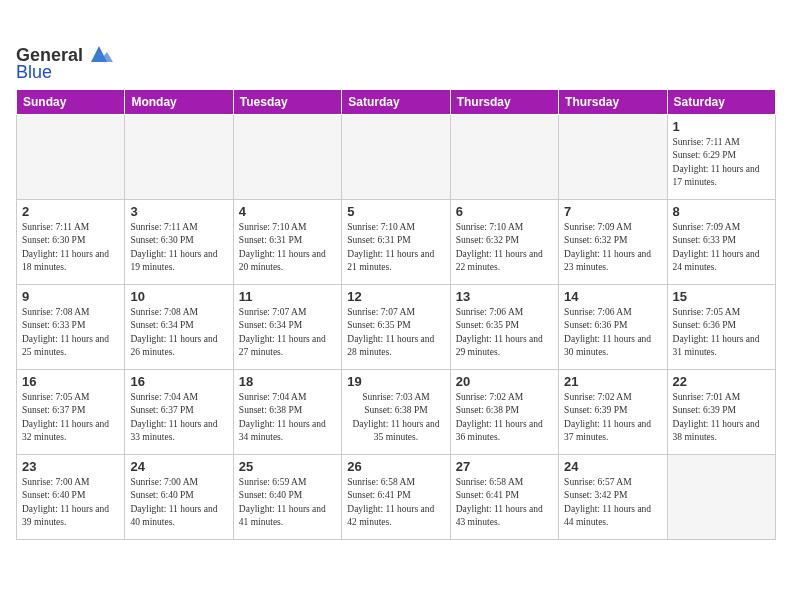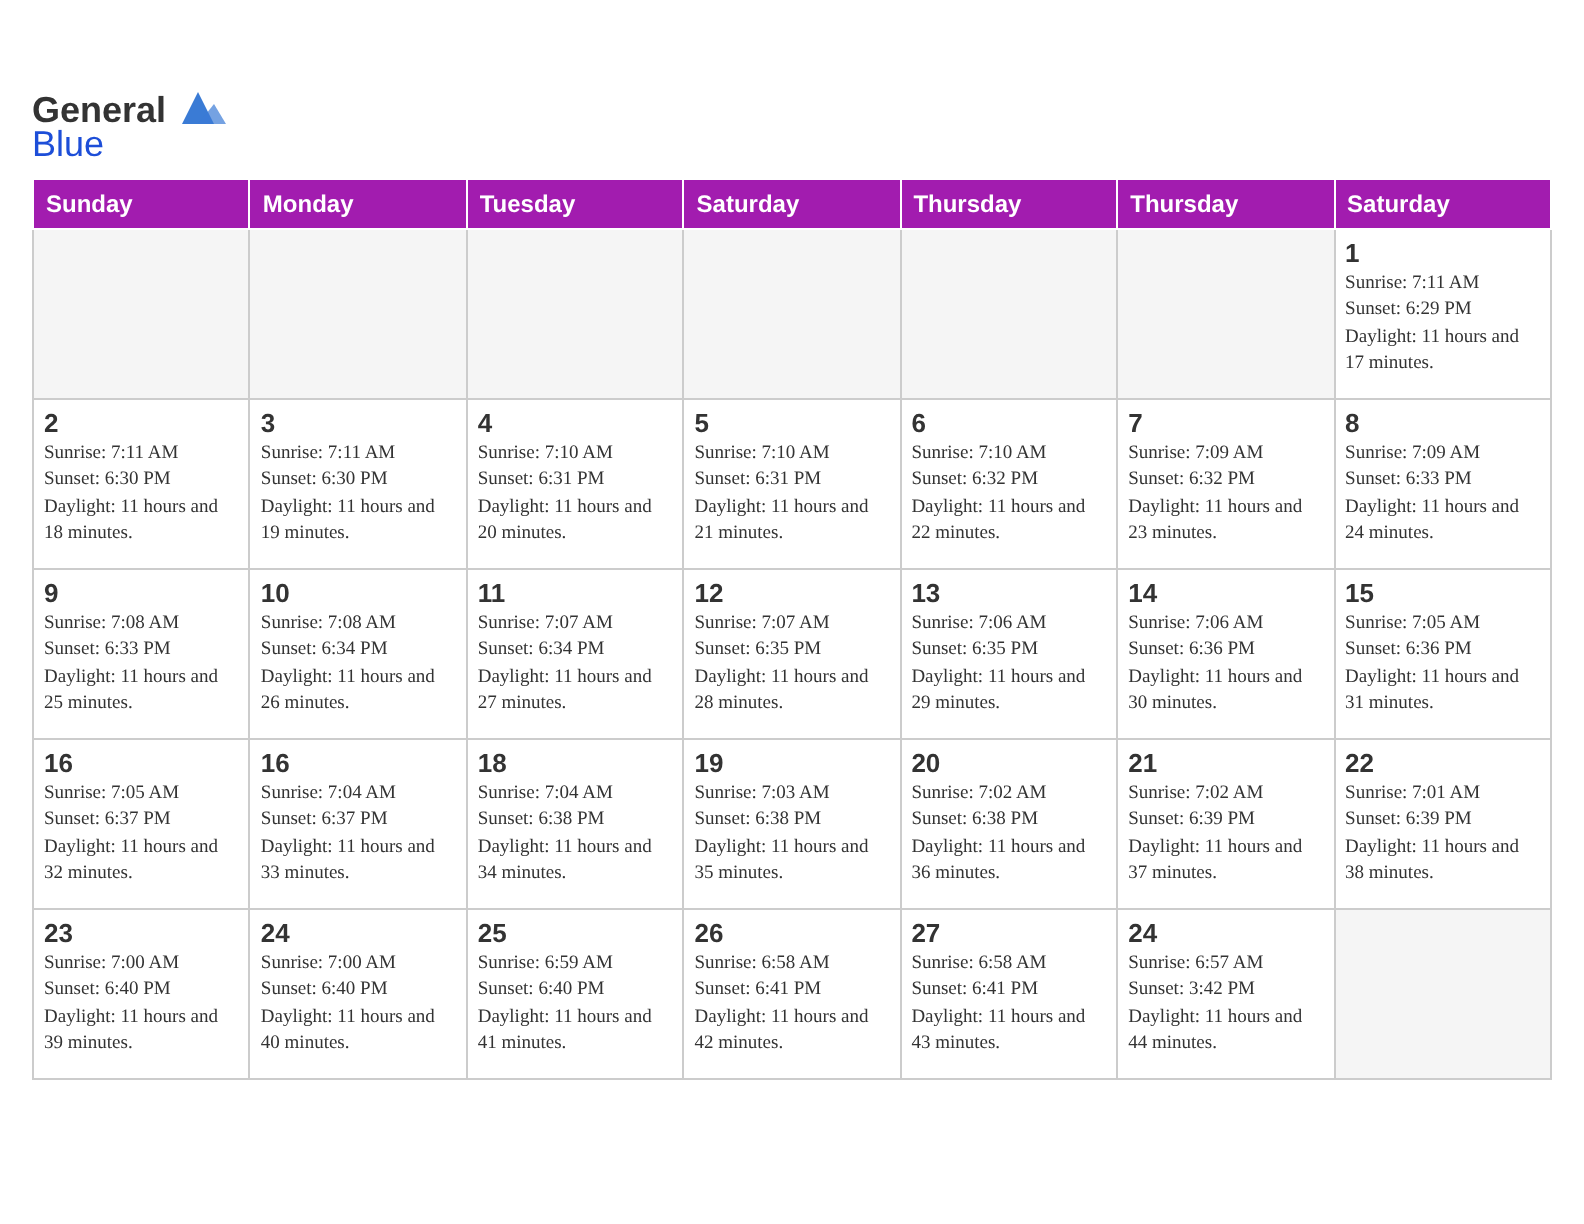--- a/index.html
+++ b/index.html
@@ -227,21 +227,21 @@
 Daylight: 11 hours and 33 minutes.</div>
         </td>
         <td>
           <span class="day-num">18</span>
           <div class="day-info" style="white-space: pre-line;">Sunrise: 7:04 AM
 Sunset: 6:38 PM
 Daylight: 11 hours and 34 minutes.</div>
         </td>
         <td>
           <span class="day-num">19</span>
-          <div class="day-info" style="white-space: pre-line;">Sunrise: 7:03 AM
+          <div class="day-info" style="white-space: pre-line; text-align: center;">Sunrise: 7:03 AM
 Sunset: 6:38 PM
 Daylight: 11 hours and 35 minutes.</div>
         </td>
         <td>
           <span class="day-num">20</span>
           <div class="day-info" style="white-space: pre-line;">Sunrise: 7:02 AM
 Sunset: 6:38 PM
 Daylight: 11 hours and 36 minutes.</div>
         </td>
         <td>

